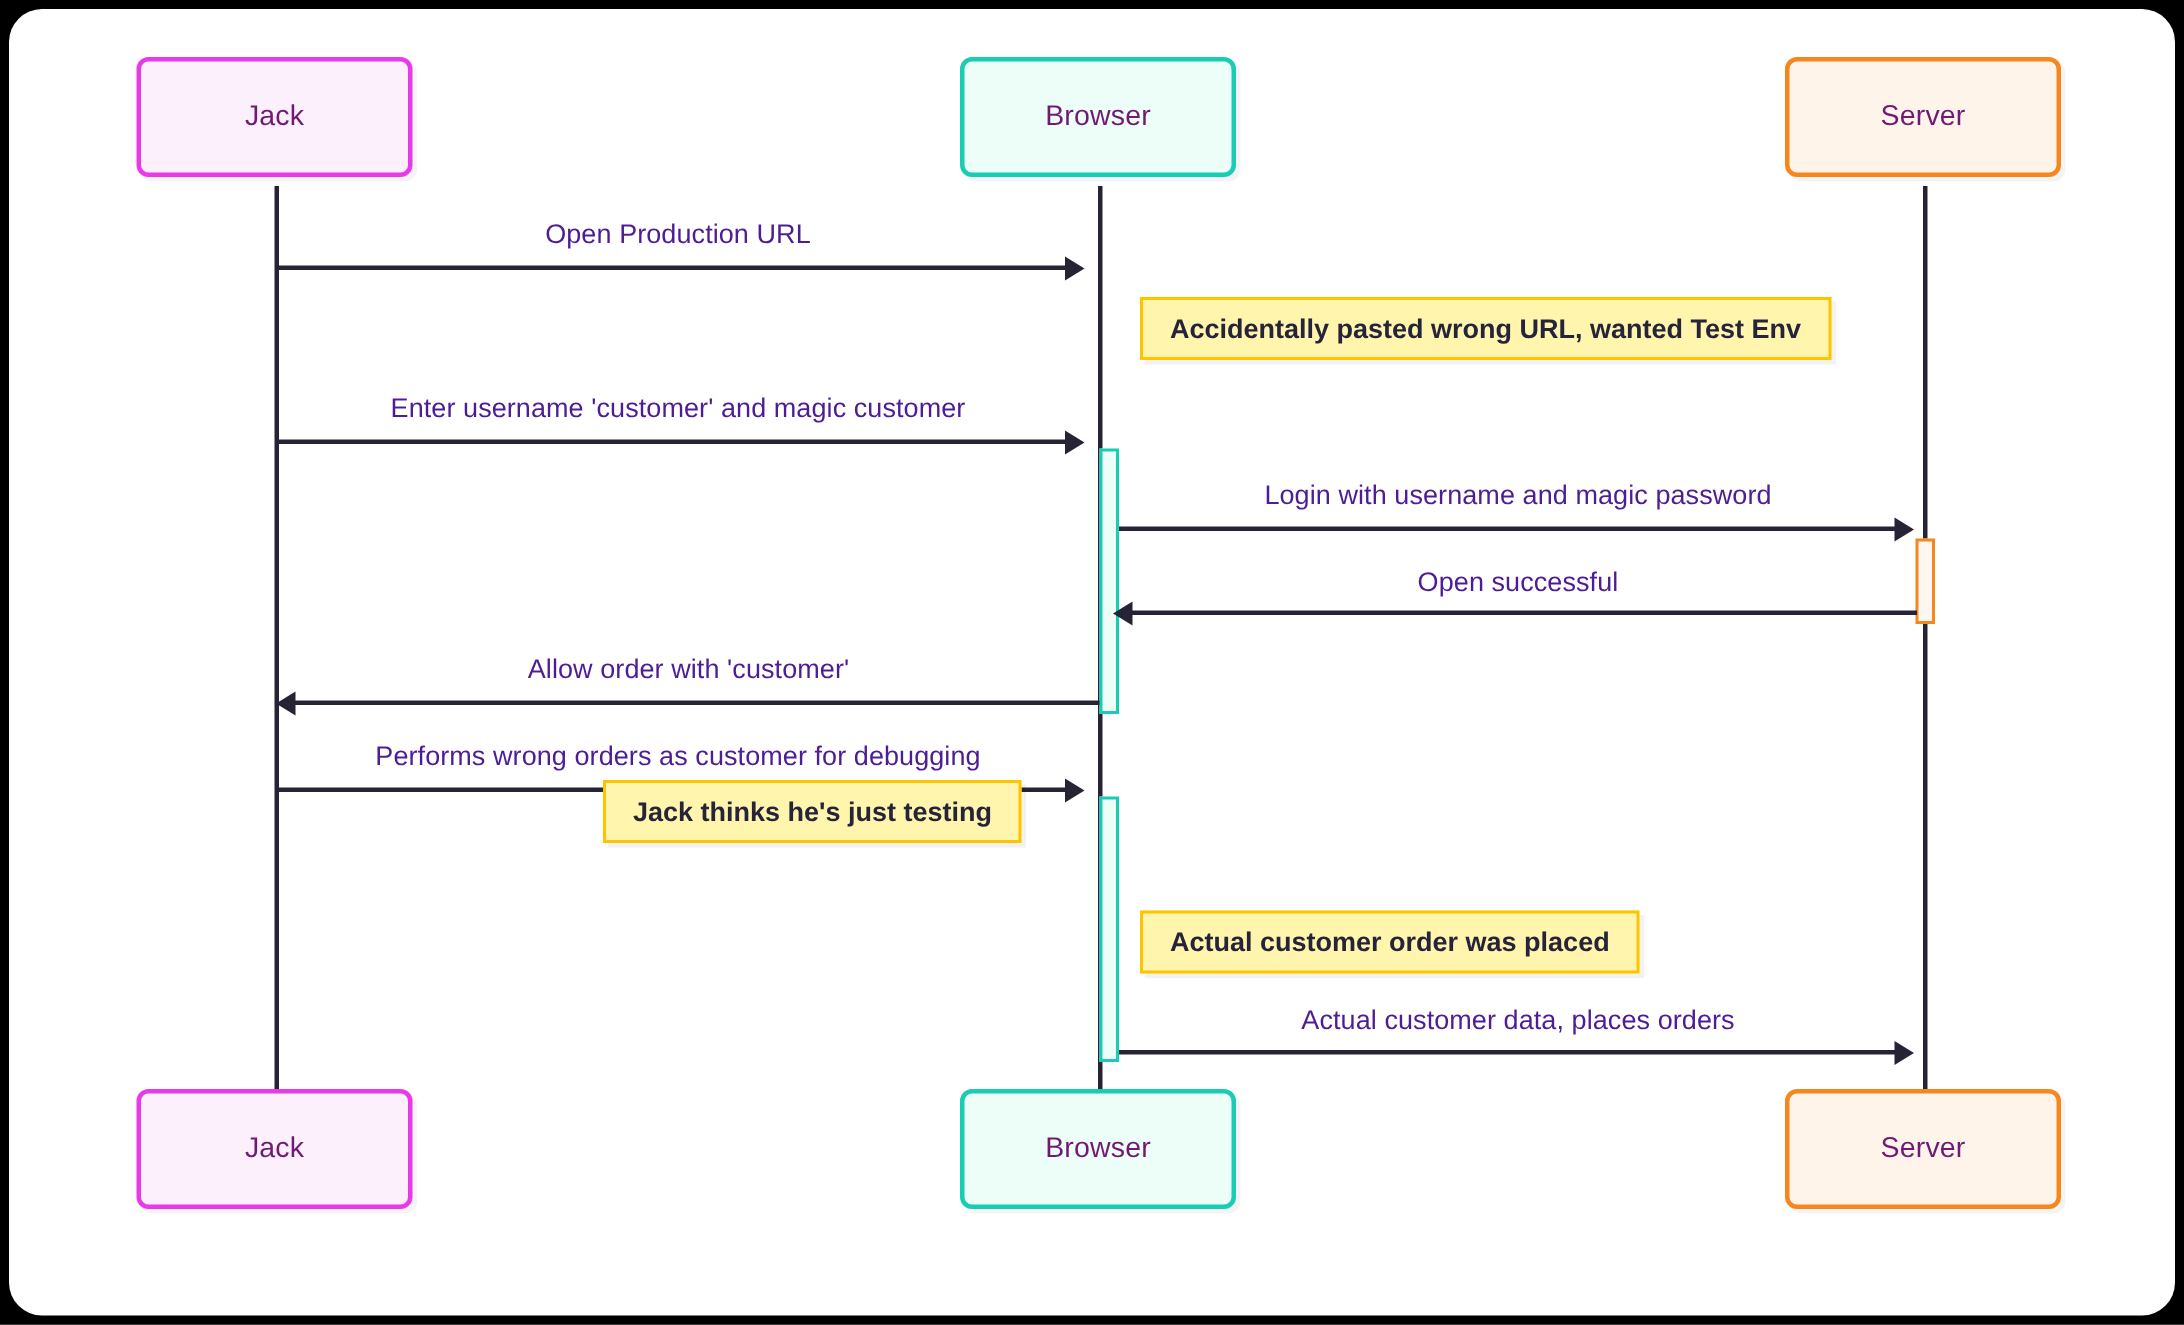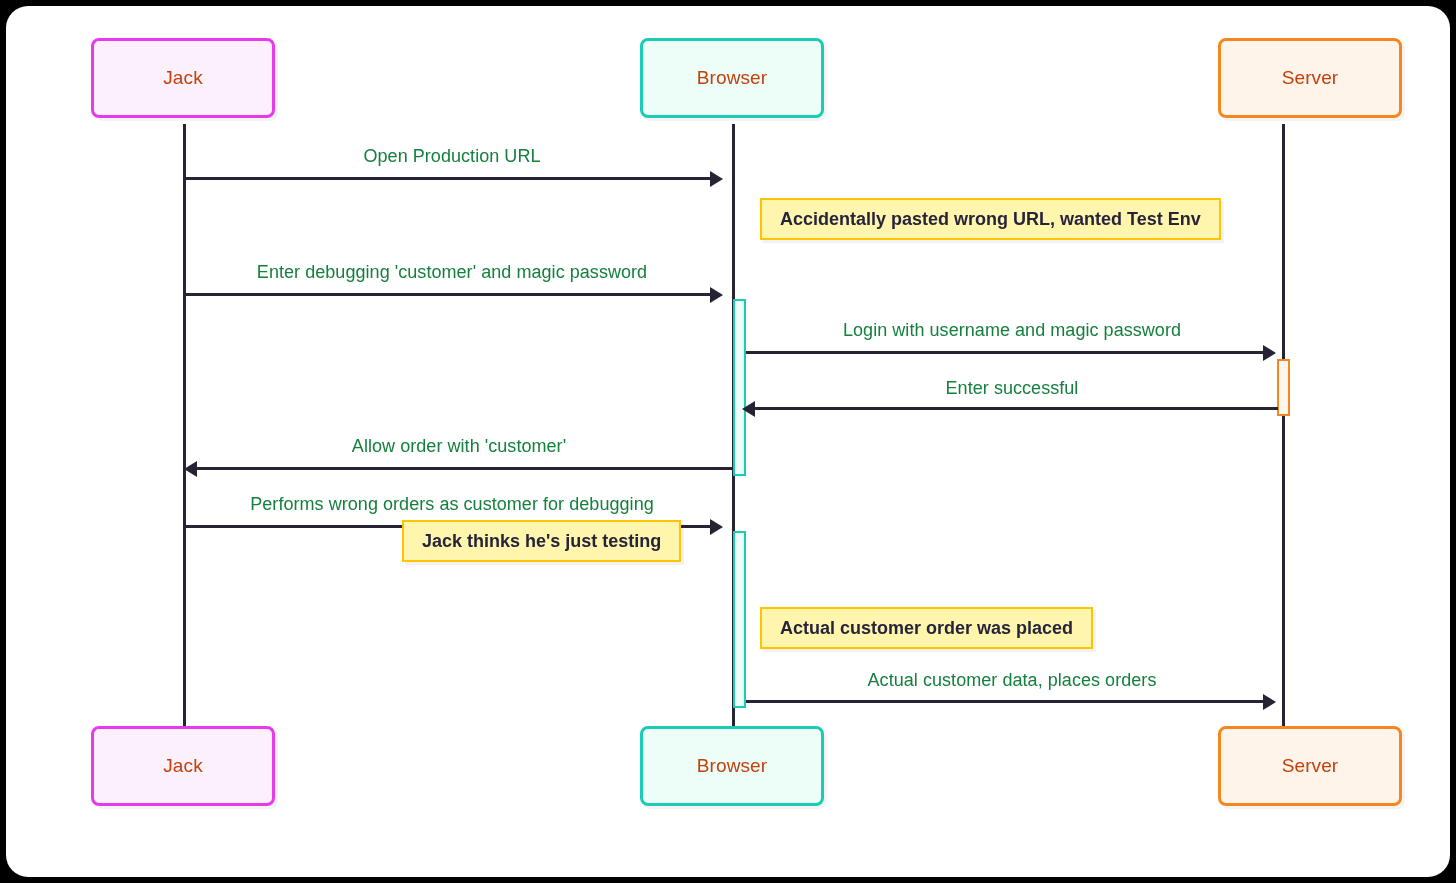--- a/index.html
+++ b/index.html
@@ -37,28 +37,28 @@
     border-radius: 8px;
     border-width: 3px;
     border-style: solid;
     display: flex;
     align-items: center;
     justify-content: center;
     box-shadow: 3px 3px 0 rgba(0,0,0,0.045);
   }
   .actor-label {
     font-size: 19px;
-    color: #c2410c;
+    color: #701a75;
     letter-spacing: .1px;
     white-space: nowrap;
     text-align: center;
   }
   .actor.jack    { background: #fdf0fd; border-color: #e83ae8; }
   .actor.browser { background: #edfdf7; border-color: #18cdb4; }
-  .actor.server  { background: #fef4e9; border-color: #f6871f; margin-left: 28px; }
+  .actor.server  { background: #fef4e9; border-color: #f6871f; }
 
   
   .activation {
     position: absolute;
     width: 13px;
     border-width: 2px;
     border-style: solid;
   }
   .activation.teal   { background: #edfdf7; border-color: #18cdb4; }
   .activation.orange { background: #fef7ef; border-color: #f6871f; }
@@ -70,21 +70,21 @@
     width: 0; height: 0;
     border-top: 8px solid transparent;
     border-bottom: 8px solid transparent;
   }
   .arrowhead.right { border-left: 13px solid #262335; }
   .arrowhead.left  { border-right: 13px solid #262335; }
 
   .msg-label {
     position: absolute;
     font-size: 18px;
-    color: #15803d;
+    color: #4c1d95;
     white-space: nowrap;
     text-align: center;
     letter-spacing: .05px;
   }
 
   
   .note {
     position: absolute;
     background: #fff5ad;
     border: 2px solid #ffc400;
@@ -136,29 +136,29 @@
     </div>
 
     <div class="msg-label" style="left:179px; top:140px; width:534px;">Open Production URL</div>
     <div class="msg" style="left:179px; top:171px; width:527px;"></div>
     <div class="arrowhead right" style="left:704px; top:165px;"></div>
 
     <div class="note" style="left:754px; top:192px;">
       <span class="note-label">Accidentally pasted wrong URL, wanted Test Env</span>
     </div>
 
-    <div class="msg-label" style="left:179px; top:256px; width:534px;">Enter debugging 'customer' and magic password</div>
+    <div class="msg-label" style="left:179px; top:256px; width:534px;">Enter username 'customer' and magic customer</div>
     <div class="msg" style="left:179px; top:287px; width:527px;"></div>
     <div class="arrowhead right" style="left:704px; top:281px;"></div>
 
     <div class="msg-label" style="left:740px; top:314px; width:532px;">Login with username and magic password</div>
     <div class="msg" style="left:740px; top:345px; width:524px;"></div>
     <div class="arrowhead right" style="left:1257px; top:339px;"></div>
 
-    <div class="msg-label" style="left:740px; top:372px; width:532px;">Enter successful</div>
+    <div class="msg-label" style="left:740px; top:372px; width:532px;">Open successful</div>
     <div class="msg" style="left:748px; top:401px; width:524px;"></div>
     <div class="arrowhead left" style="left:736px; top:395px;"></div>
 
     <div class="msg-label" style="left:186px; top:430px; width:534px;">Allow order with 'customer'</div>
     <div class="msg" style="left:190px; top:461px; width:537px;"></div>
     <div class="arrowhead left" style="left:178px; top:455px;"></div>
 
     <div class="msg-label" style="left:179px; top:488px; width:534px;">Performs wrong orders as customer for debugging</div>
     <div class="msg" style="left:179px; top:519px; width:527px;"></div>
     <div class="arrowhead right" style="left:704px; top:513px;"></div>

